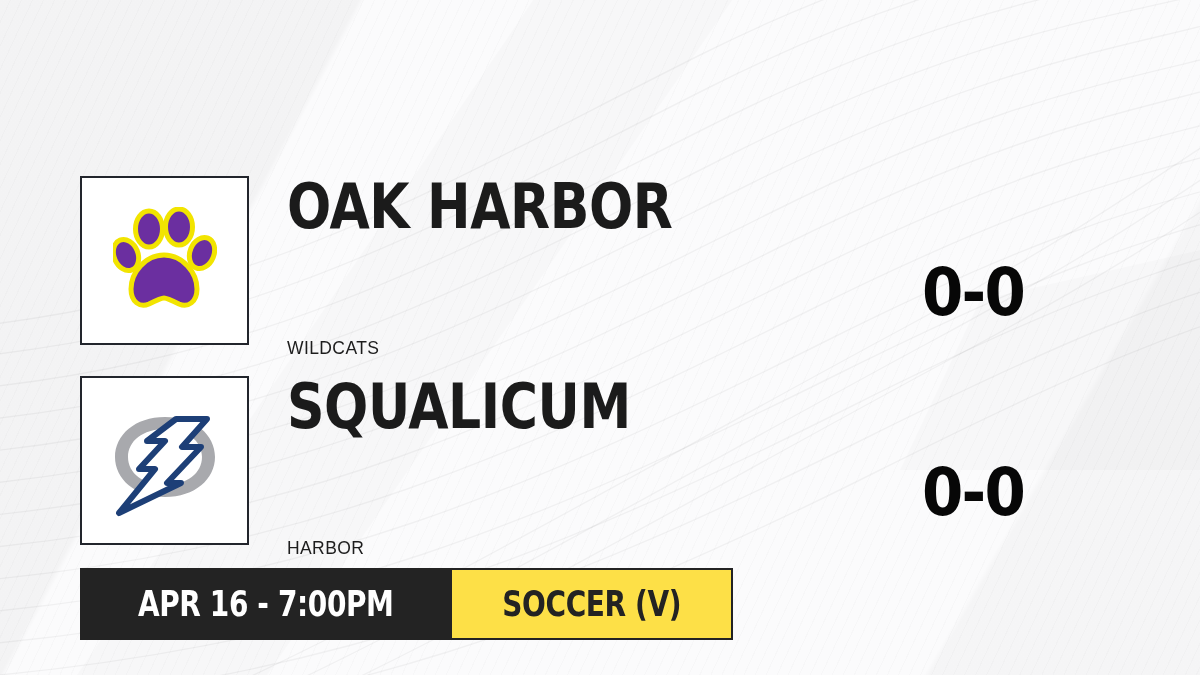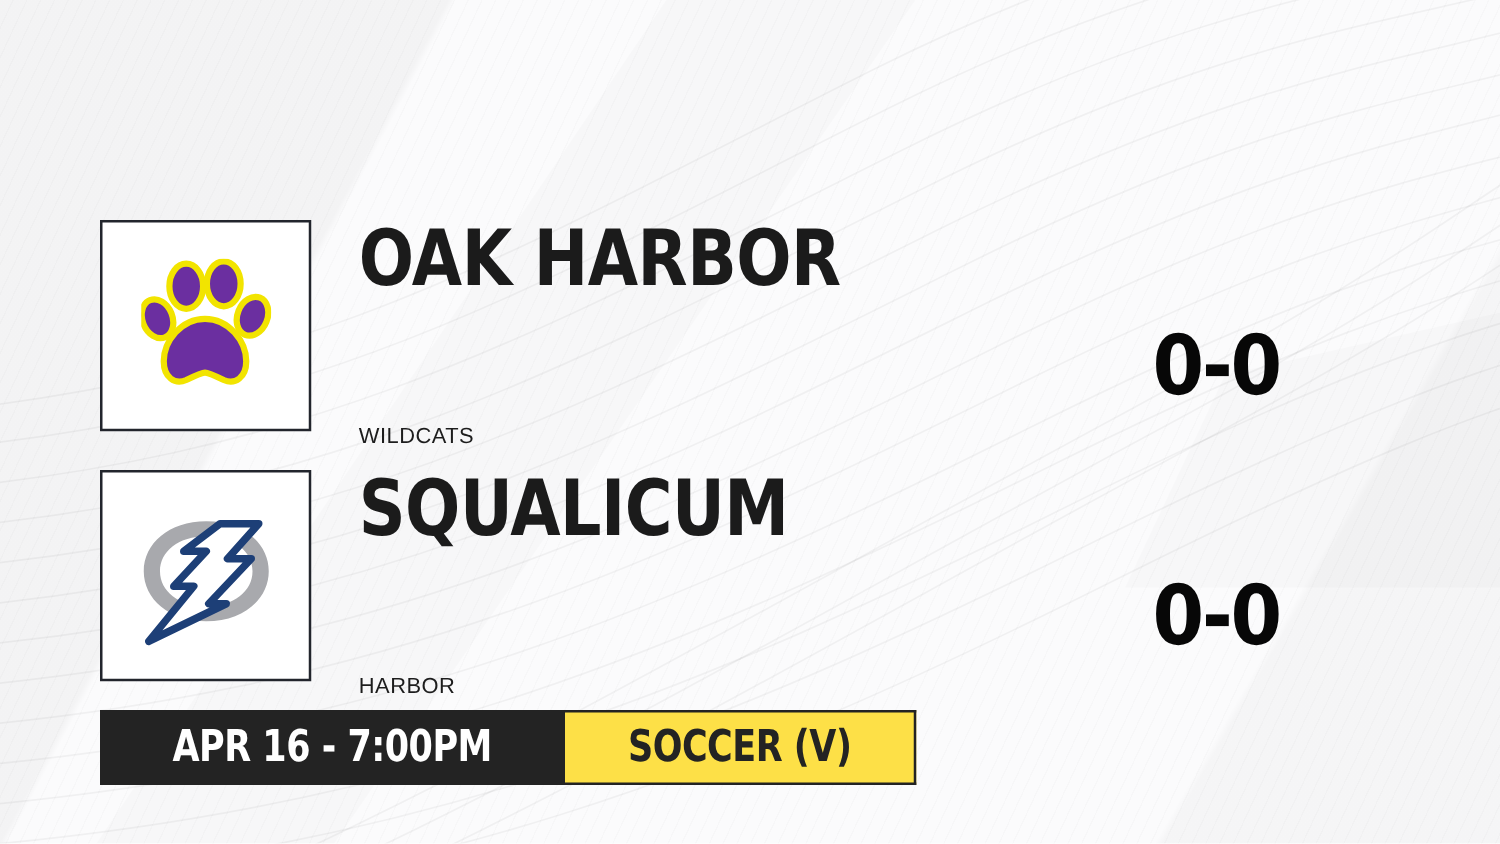--- a/index.html
+++ b/index.html
@@ -113,21 +113,21 @@
     letter-spacing:-2px;
     color:#070707;
     transform:scaleX(.9);
     transform-origin:left center;
     white-space:nowrap;
   }
   #record-1 { left:922px; top:260px; }
   #record-2 { left:922px; top:460px; }
 
   
-  #banner { position:absolute; left:80px; top:568px; display:flex; height:60px;justify-content:space-between; }
+  #banner { position:absolute; left:80px; top:568px; display:flex; height:72px;justify-content:space-between; }
   #banner-date {
     background:#232323;
     display:flex; align-items:center; justify-content:center;
     padding:0 26px;
   }
   #banner-date span {
     font-family:"DejaVu Sans", sans-serif;
     font-weight:bold;
     font-size:35px;
     letter-spacing:-0.5px;

